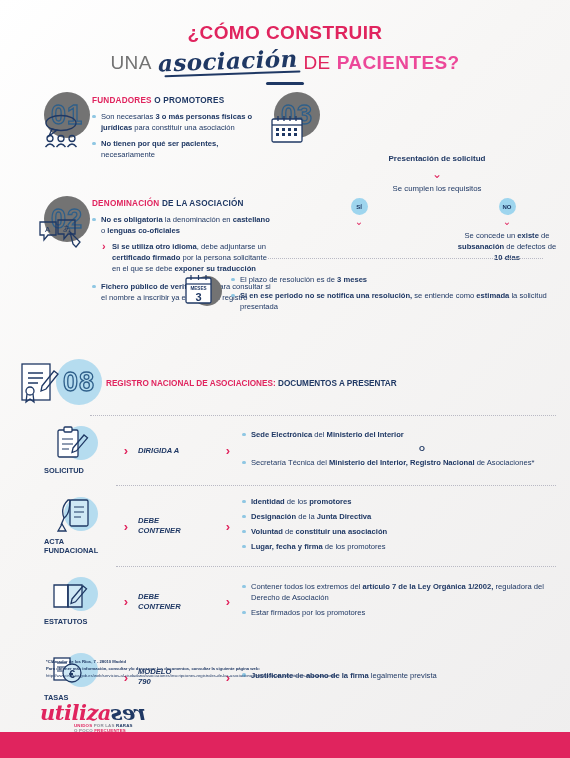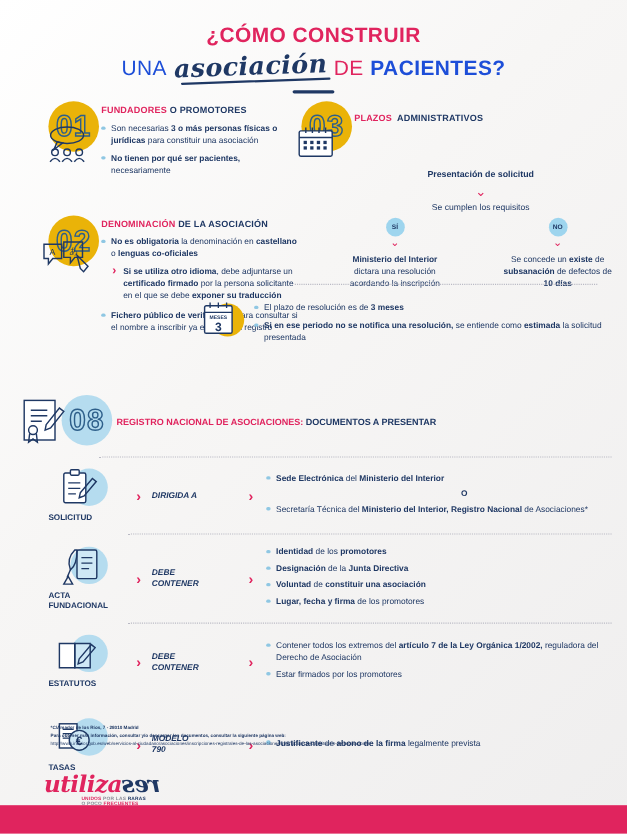--- a/index.html
+++ b/index.html
@@ -17,42 +17,42 @@
   .title-wrap { text-align: center; padding-top: 22px; }
   .title-line1 {
     font-size: 19px; font-weight: bold; letter-spacing: .4px;
     color: #e0245e;
   }
   .title-line2 {
     font-size: 19px; font-weight: bold; letter-spacing: .4px;
     margin-top: 3px;
     display: flex; justify-content: center; align-items: baseline; gap: 6px;
   }
-  .t-una { color: #1d4ed8; font-weight: normal; }
+  .t-una { color: #737373; font-weight: normal; }
   .t-script {
     font-family: "DejaVu Serif", serif;
     font-style: italic; font-weight: bold;
     color: #1f3864; font-size: 23px;
     transform: rotate(-2deg); display: inline-block;
     position: relative;
   }
   .t-script:after{
     content:""; position:absolute; left:6px; right:-2px; bottom:-1px;
     height:2px; background:#1f3864; border-radius:2px;
   }
   .t-de { color: #e0245e; font-weight: normal; }
-  .t-pac { color: #1d4ed8; }
+  .t-pac { color: #ec4899; }
   .title-rule {
     width: 38px; height: 3px; background: #1f3864;
     margin: 8px auto 0; border-radius: 2px;
   }
 
   
   .circle {
-    background: #eab308; border-radius: 50%;
+    background: #737373; border-radius: 50%;
     display: flex; align-items: center; justify-content: center;
     flex: none;
   }
   .bignum {
     font-size: 27px; font-weight: bold; color: #2e5f8a;
     letter-spacing: 1px;
     -webkit-text-stroke: 0px;
     color: transparent;
     -webkit-text-stroke: 1.3px #2e5f8a;
   }
@@ -266,33 +266,28 @@
               <rect x="12" y="14" width="3" height="3"></rect>
             <rect x="18" y="14" width="3" height="3"></rect>
               <rect x="24" y="14" width="3" height="3"></rect>
             <rect x="6" y="19" width="3" height="3"></rect>
               <rect x="12" y="19" width="3" height="3"></rect>
             <rect x="18" y="19" width="3" height="3"></rect>
               <rect x="24" y="19" width="3" height="3"></rect>
           </g>
         </svg>
       </div>
-      <div class="head">
-        <span class="sec-head head-red">PLAZOS</span>
-        <span class="sec-head head-navy">ADMINISTRATIVOS</span>
-      </div>
     </div>
     <div class="subhead">Presentación de solicitud</div>
     <div class="chev" style="padding-left:48px">⌄</div>
     <div class="cond" style="padding-left:48px">Se cumplen los requisitos</div>
     <div class="branches" style="padding-left:40px">
       <div class="branch">
         <div class="yn">SÍ</div>
         <div class="chev">⌄</div>
-        <p><b>Ministerio del Interior</b> dictara una resolución acordando la inscripción</p>
       </div>
       <div class="branch">
         <div class="yn">NO</div>
         <div class="chev">⌄</div>
         <p>Se concede un <b>existe</b> de <b>subsanación</b> de defectos de <b>10 días</b></p>
       </div>
     </div>
   </div>
 
   <div class="dotted div03"></div>

